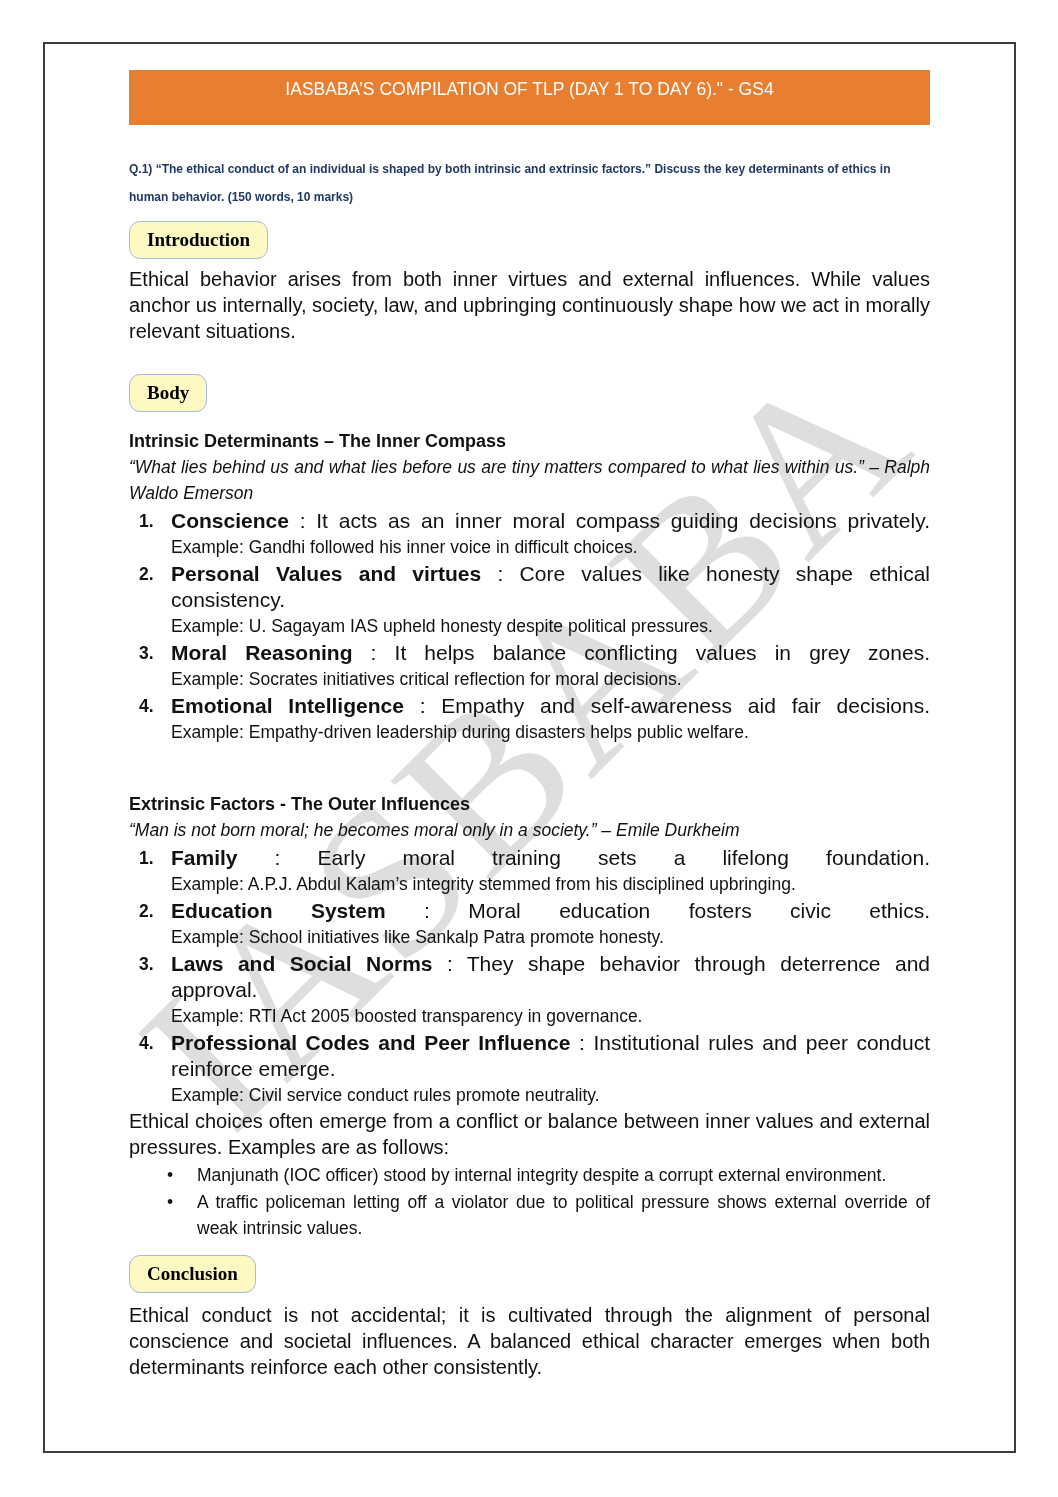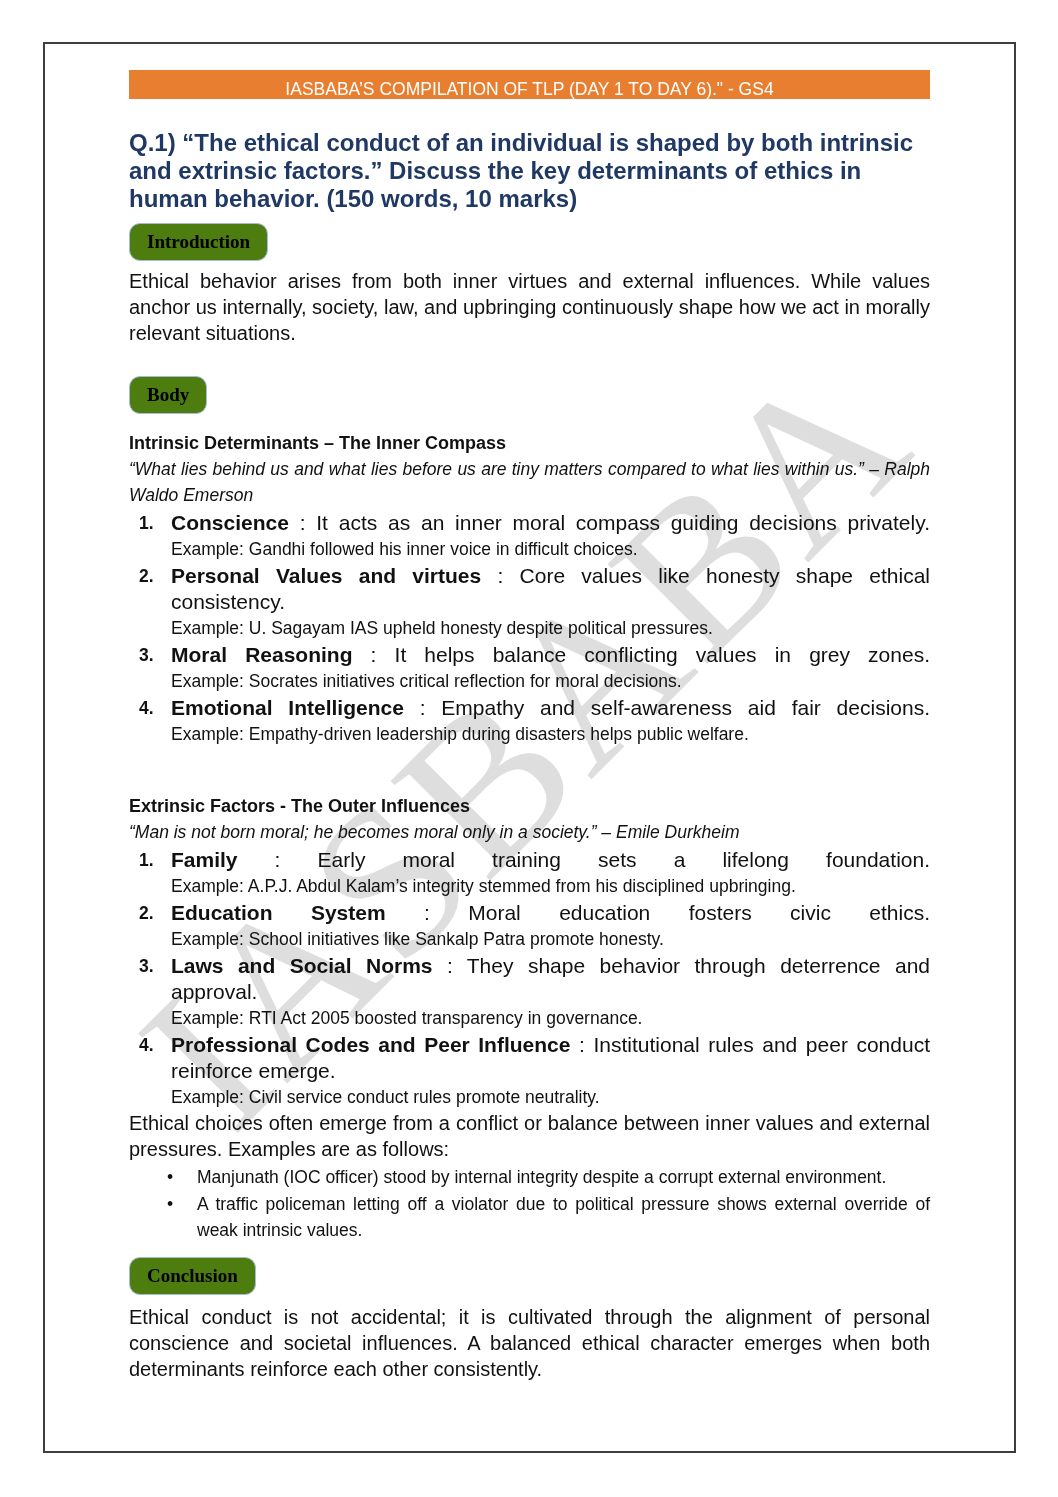--- a/index.html
+++ b/index.html
@@ -25,33 +25,33 @@
     color: #8a8a8a; opacity: 0.28;
     white-space: nowrap; z-index: 0;
     pointer-events: none; user-select: none;
   }
   .content {
     position: relative; z-index: 1;
     padding: 26px 84px 0 84px;
   }
   .banner {
     background: #e87e30;
-    height: 29px; line-height: 38px;
+    height: 55px; line-height: 38px;
     text-align: center;
     color: #ffffff; font-size: 17.5px;
   }
   .question {
     margin-top: 30px;
     color: #1f3864; font-weight: bold;
-    font-size: 24px; line-height: 28px;
+    font-size: 12px; line-height: 28px;
   }
   .label-box {
     display: inline-block;
     margin-top: 10px;
-    background: #4d7c0f;
+    background: #fef9c3;
     border: 1px solid #a6bade;
     border-radius: 11px;
     padding: 7px 17px;
     font-family: "Liberation Serif", serif;
     font-weight: bold; font-size: 19px; color: #000000;
   }
   .para {
     margin-top: 7px;
     font-size: 20px; line-height: 26px;
     text-align: justify;

